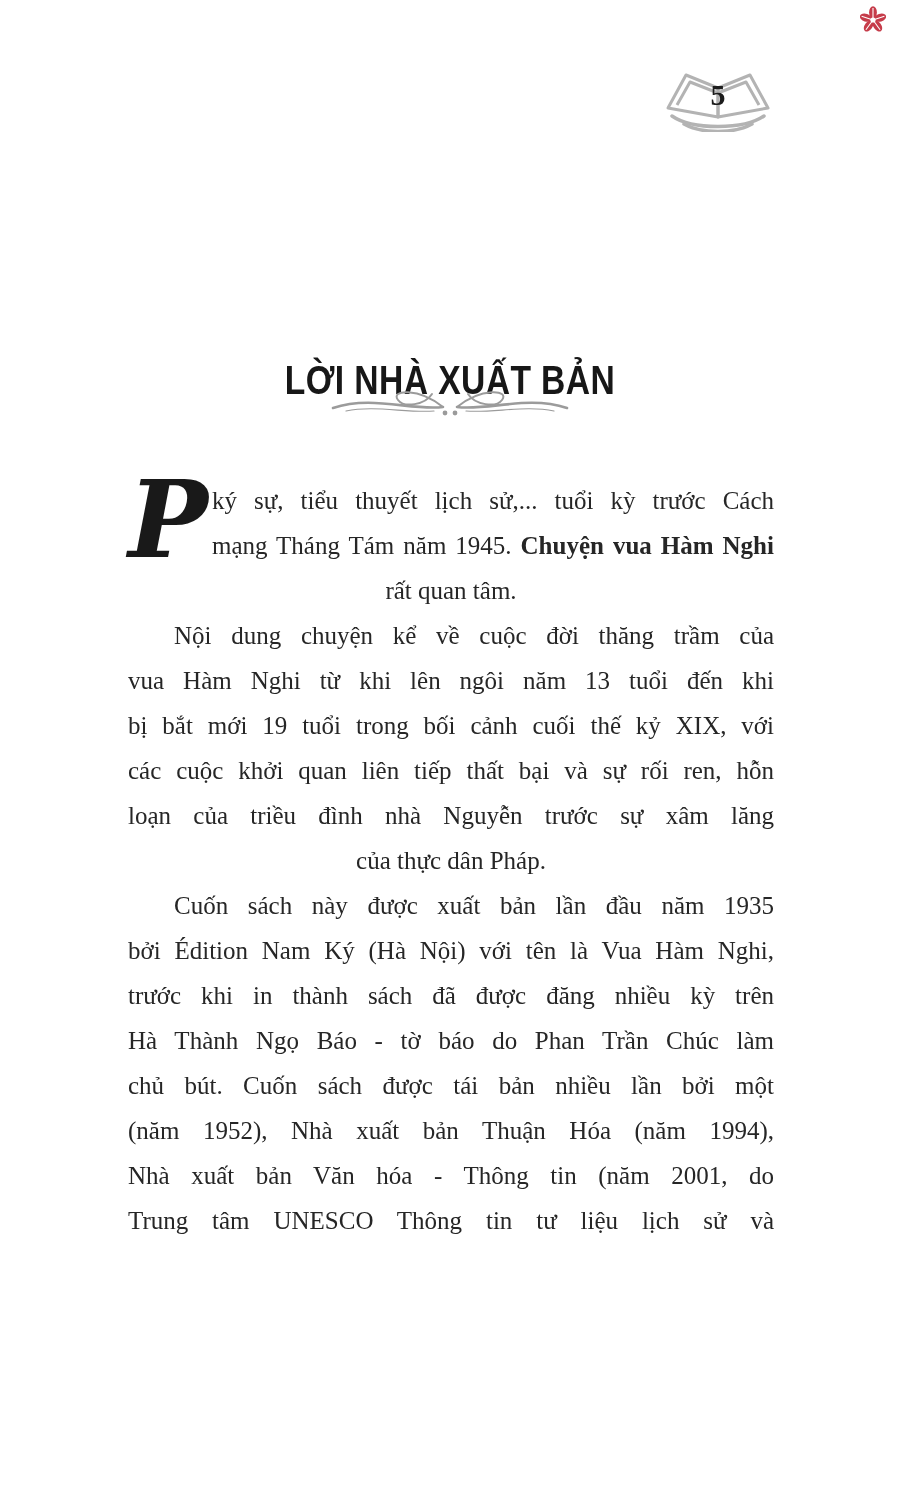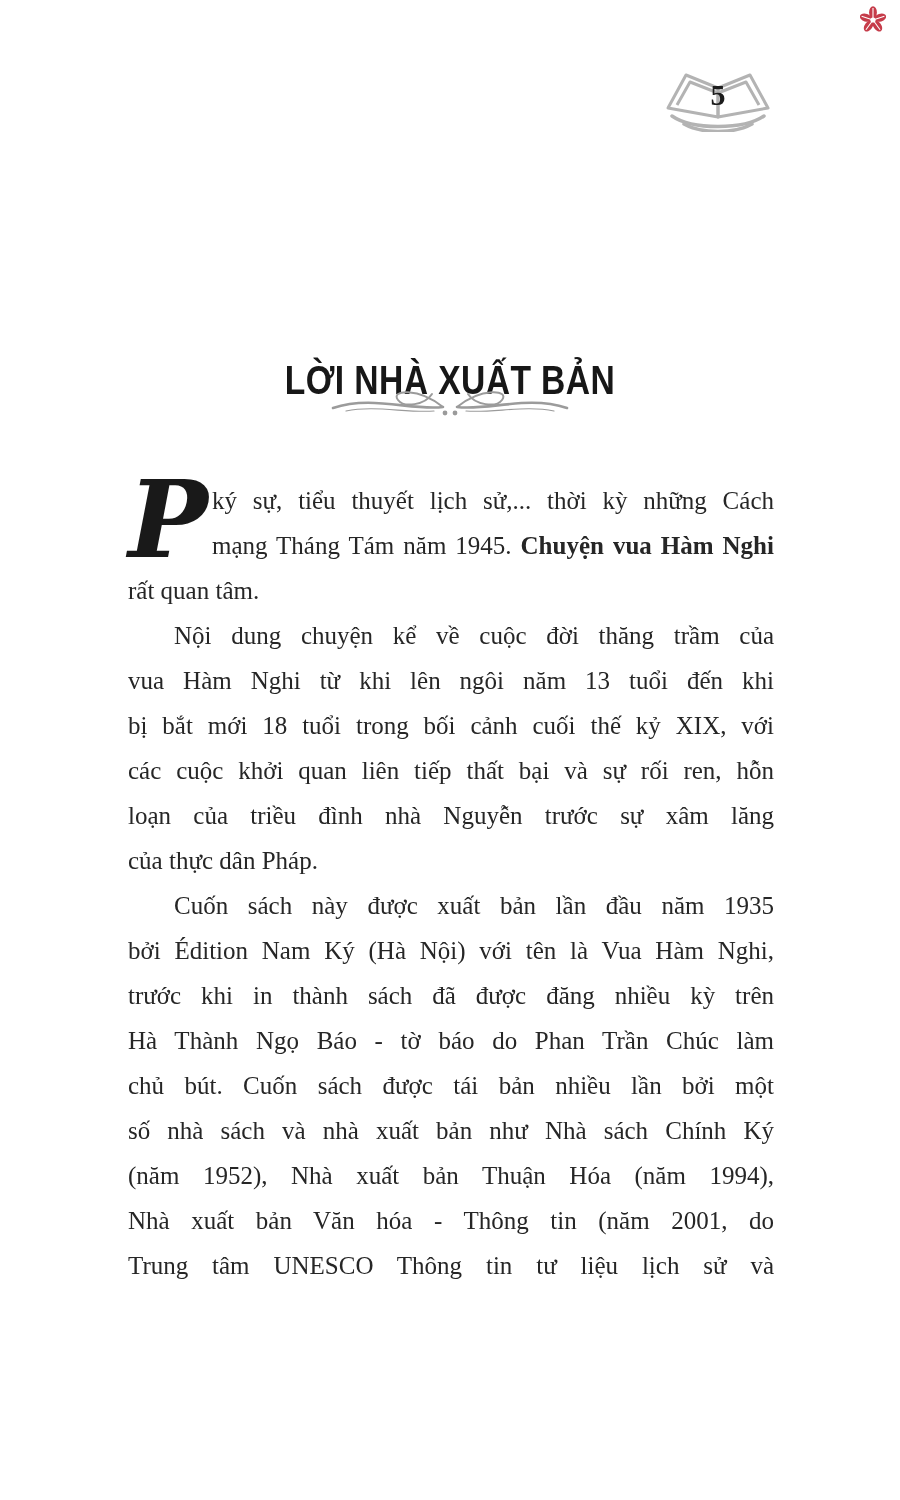--- a/index.html
+++ b/index.html
@@ -34,21 +34,21 @@
   
   .text-body {
     position:absolute; left:128px; top:478px; width:646px;
     color:var(--text,#262626);
   }
   .para { margin:0; }
   .line {
     font-size:25px; line-height:45px; height:45px; overflow:hidden;
   }
   .jl { text-align:justify; text-align-last:justify; }
-  .ll { text-align:left; }
+  .ll { text-align:center; }
   .ind { text-indent:46px; }
   .dropcap {
     float:left; width:80px; height:90px; margin-right:4px;
     font-family:"DejaVu Serif", serif; font-style:italic; font-weight:bold;
     font-size:106px; line-height:84px; text-align:center;
     color:var(--dropcap,#191919);
   }
   .seg-i  { }
   .seg-bi { font-weight:bold; }
 </style>
@@ -106,38 +106,37 @@
         </g>
       </defs>
       <use href="#lh"></use>
       <use href="#lh" transform="translate(240 0) scale(-1 1)"></use>
     </svg>
   </div>
 
   <div class="text-body" id="text-body">
       <div class="para">
         <div class="dropcap">P</div>
-        <div class="line jl"><span>ký sự, tiểu thuyết lịch sử,... thời kỳ những Cách</span></div>
+        <div class="line jl"><span>ký sự, tiểu thuyết lịch sử,... tuổi kỳ trước Cách</span></div>
         <div class="line jl"><span>mạng Tháng Tám năm 1945. </span><span class="seg-bi">Chuyện vua Hàm Nghi</span></div>
         <div class="line ll"><span>rất quan tâm.</span></div>
       </div>
       <div class="para">
         <div class="line jl ind"><span>Nội dung chuyện kể về cuộc đời thăng trầm của</span></div>
         <div class="line jl"><span>vua Hàm Nghi từ khi lên ngôi năm 13 tuổi đến khi</span></div>
-        <div class="line jl"><span>bị bắt mới 18 tuổi trong bối cảnh cuối thế kỷ XIX, với</span></div>
+        <div class="line jl"><span>bị bắt mới 19 tuổi trong bối cảnh cuối thế kỷ XIX, với</span></div>
         <div class="line jl"><span>các cuộc khởi quan liên tiếp thất bại và sự rối ren, hỗn</span></div>
         <div class="line jl"><span>loạn của triều đình nhà Nguyễn trước sự xâm lăng</span></div>
         <div class="line ll"><span>của thực dân Pháp.</span></div>
       </div>
       <div class="para">
         <div class="line jl ind"><span>Cuốn sách này được xuất bản lần đầu năm 1935</span></div>
         <div class="line jl"><span>bởi </span><span class="seg-i">Édition Nam Ký</span><span> (Hà Nội) với tên là </span><span class="seg-i">Vua Hàm Nghi,</span></div>
         <div class="line jl"><span>trước khi in thành sách đã được đăng nhiều kỳ trên</span></div>
         <div class="line jl"><span class="seg-i">Hà Thành Ngọ Báo</span><span> - tờ báo do Phan Trần Chúc làm</span></div>
         <div class="line jl"><span>chủ bút. Cuốn sách được tái bản nhiều lần bởi một</span></div>
-        <div class="line jl"><span>số nhà sách và nhà xuất bản như Nhà sách Chính Ký</span></div>
         <div class="line jl"><span>(năm 1952), Nhà xuất bản Thuận Hóa (năm 1994),</span></div>
         <div class="line jl"><span>Nhà xuất bản Văn hóa - Thông tin (năm 2001, do</span></div>
         <div class="line jl"><span>Trung tâm UNESCO Thông tin tư liệu lịch sử và</span></div>
       </div>
     </div>
 
 </div>
 
 </body></html>

